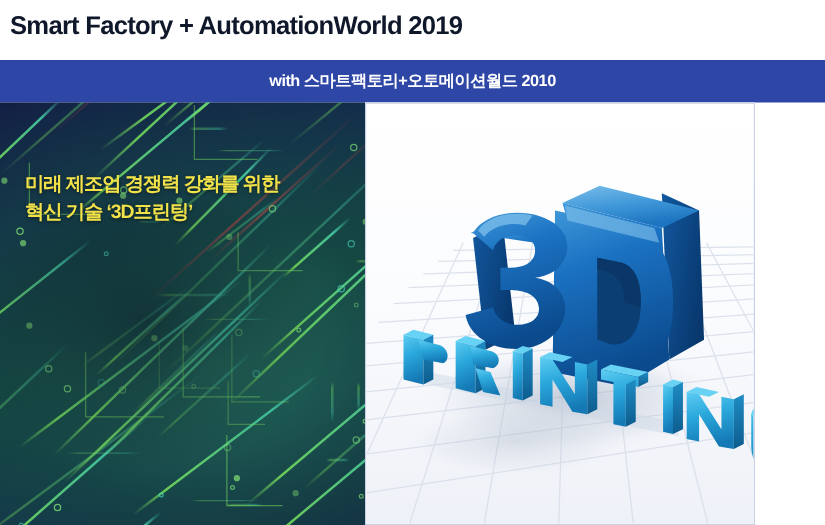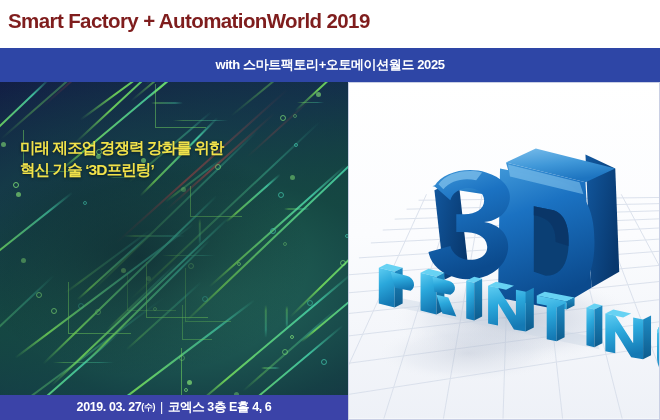--- a/index.html
+++ b/index.html
@@ -14,21 +14,21 @@
   #page { position:relative; width:660px; height:420px; background:#fff; }
 
   
   #header {
     position:absolute; left:0; top:0; width:660px; height:48px;
     background:#ffffff;
   }
   #event-title {
     position:absolute; left:8px; top:9px;
     font-size:20.5px; font-weight:bold;
-    color:#7f1d1d;
+    color:#0f172a;
     letter-spacing:-0.6px;
     white-space:nowrap;
   }
   
   #brand-logo {
     position:absolute; right:8px; top:11px;
     display:flex; align-items:center; gap:4px;
   }
   #bm-mark {
     border:1.6px solid #cf2229;
@@ -62,21 +62,21 @@
   }
 
   
   #poster {
     position:absolute; left:0; top:82px; width:660px; height:338px;
     display:flex;
   }
 
   
   #left-panel {
-    position:relative; width:348px; height:338px;
+    position:relative; width:292px; height:338px;
     overflow:hidden;
     background:
       radial-gradient(ellipse 150% 90% at 58% 62%, rgba(38,110,92,.92) 0%, rgba(22,72,68,.75) 38%, rgba(14,30,60,.15) 78%),
       linear-gradient(160deg,#131f46 0%,#14304e 28%,#13463f 52%,#12344f 76%,#141d44 100%);
   }
   .circuit { position:absolute; inset:0; }
   .trace {
     position:absolute;
     height:1.6px;
     background:linear-gradient(90deg,rgba(120,225,90,0) 0%,rgba(120,225,90,.85) 18%,rgba(70,210,170,.85) 75%,rgba(70,210,170,0) 100%);
@@ -156,21 +156,21 @@
 <body>
 
 <div id="page">
 
   <div id="header">
     <div id="event-title">Smart Factory + AutomationWorld 2019</div>
 
   </div>
 
   <div id="subbar">
-    <span id="subbar-text">with 스마트팩토리+오토메이션월드 2025</span>
+    <span id="subbar-text">with 스마트팩토리+오토메이션월드 2010</span>
   </div>
 
   <div id="poster">
 
     <div id="left-panel">
 
       <div class="circuit">
 
       <div class="trace red" style="left: 41.5757px; top: 23.7666px; width: 239.666px; transform: rotate(-41.2974deg);"></div>
           <div class="trace dim" style="left: 144.506px; top: 1.93031px; width: 162.296px; transform: rotate(-39.785deg);"></div>
@@ -282,25 +282,20 @@
           <div class="pad" style="left: 187.041px; top: 297.716px; opacity: 0.824642;"></div>
           <div class="pad" style="left: 16.3839px; top: 109.804px; opacity: 0.814268;"></div>
         </div>
       <div id="left-shade"></div>
 
       <div id="left-copy">
         <div id="kicker">미래 제조업 경쟁력 강화를 위한
 혁신 기술 ‘3D프린팅’</div>
       </div>
 
-      <div id="infobar">
-        <span id="infobar-text">
-          <span>2019. 03. 27</span><span class="sup">(수)</span><span class="sep">|</span><span>코엑스 3층 E홀 4, 6</span>
-        </span>
-      </div>
     </div>
 
     <div id="right-panel">
       <svg id="render" viewBox="0 0 312 338">
         <defs>
           <linearGradient id="gFloor" x1="0" y1="0" x2="0" y2="1">
             <stop offset="0%" stop-color="#ffffff"></stop>
             <stop offset="45%" stop-color="#fbfcfe"></stop>
             <stop offset="100%" stop-color="#eef1f7"></stop>
           </linearGradient>

